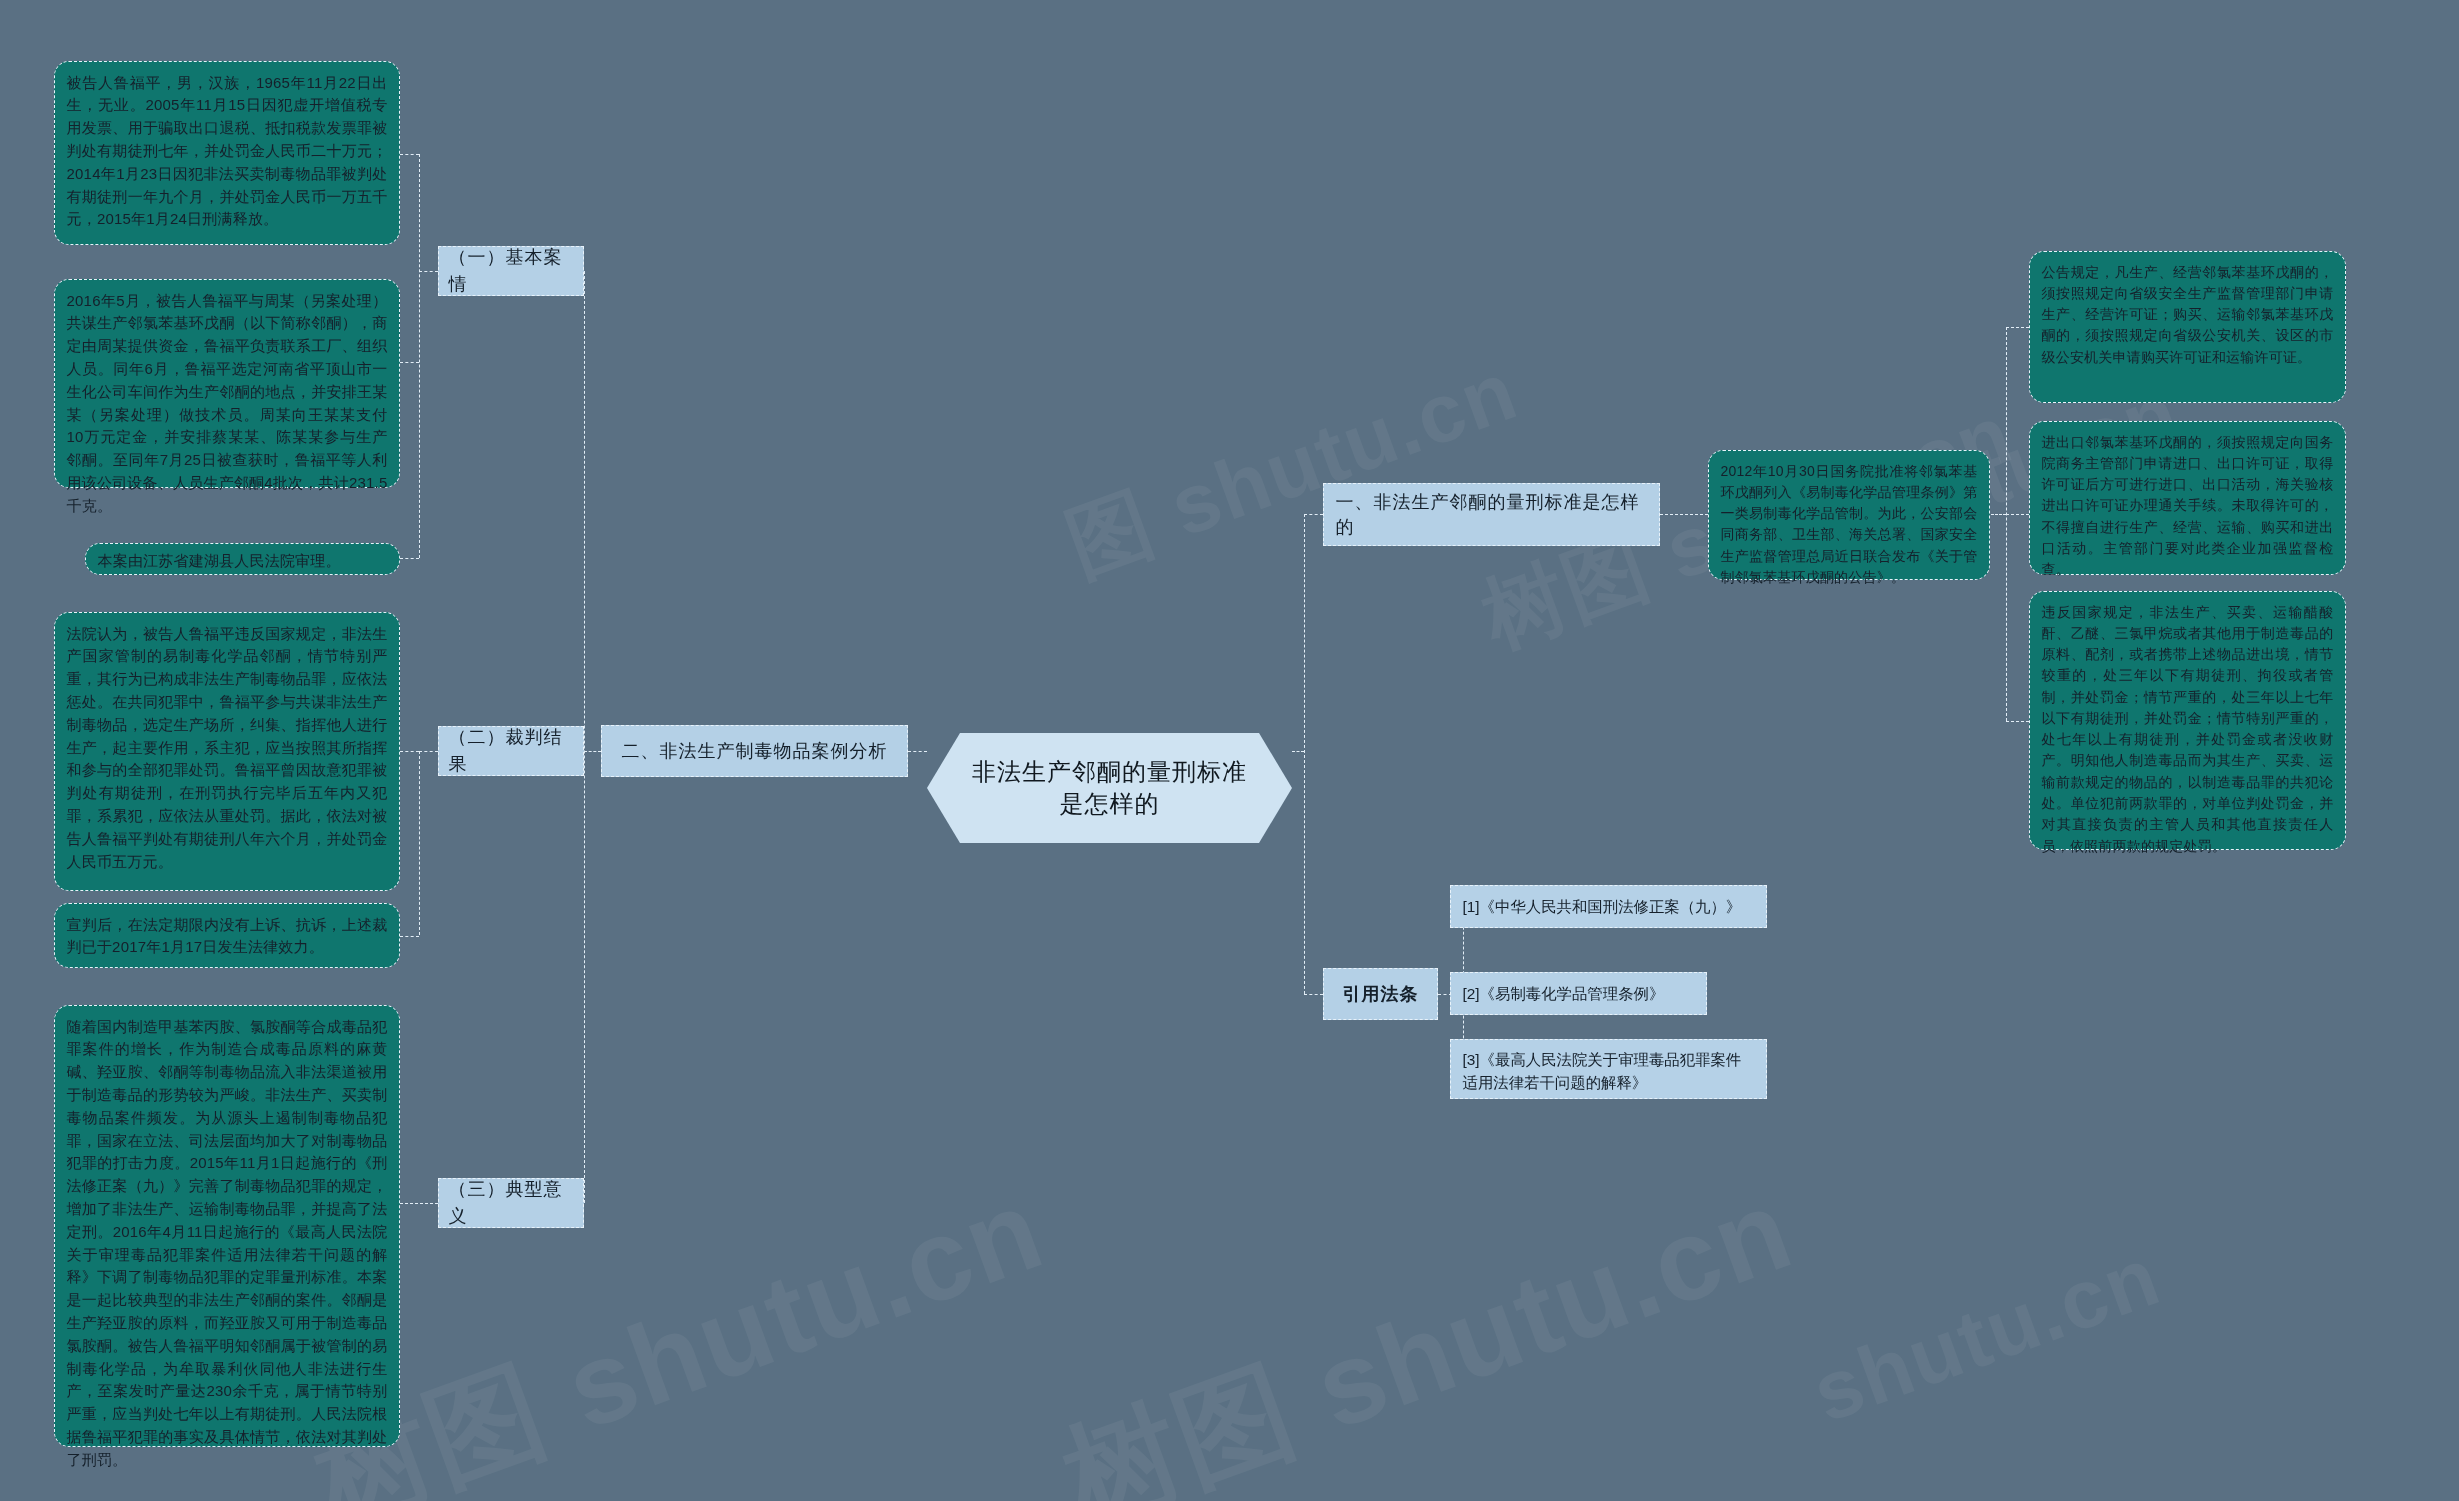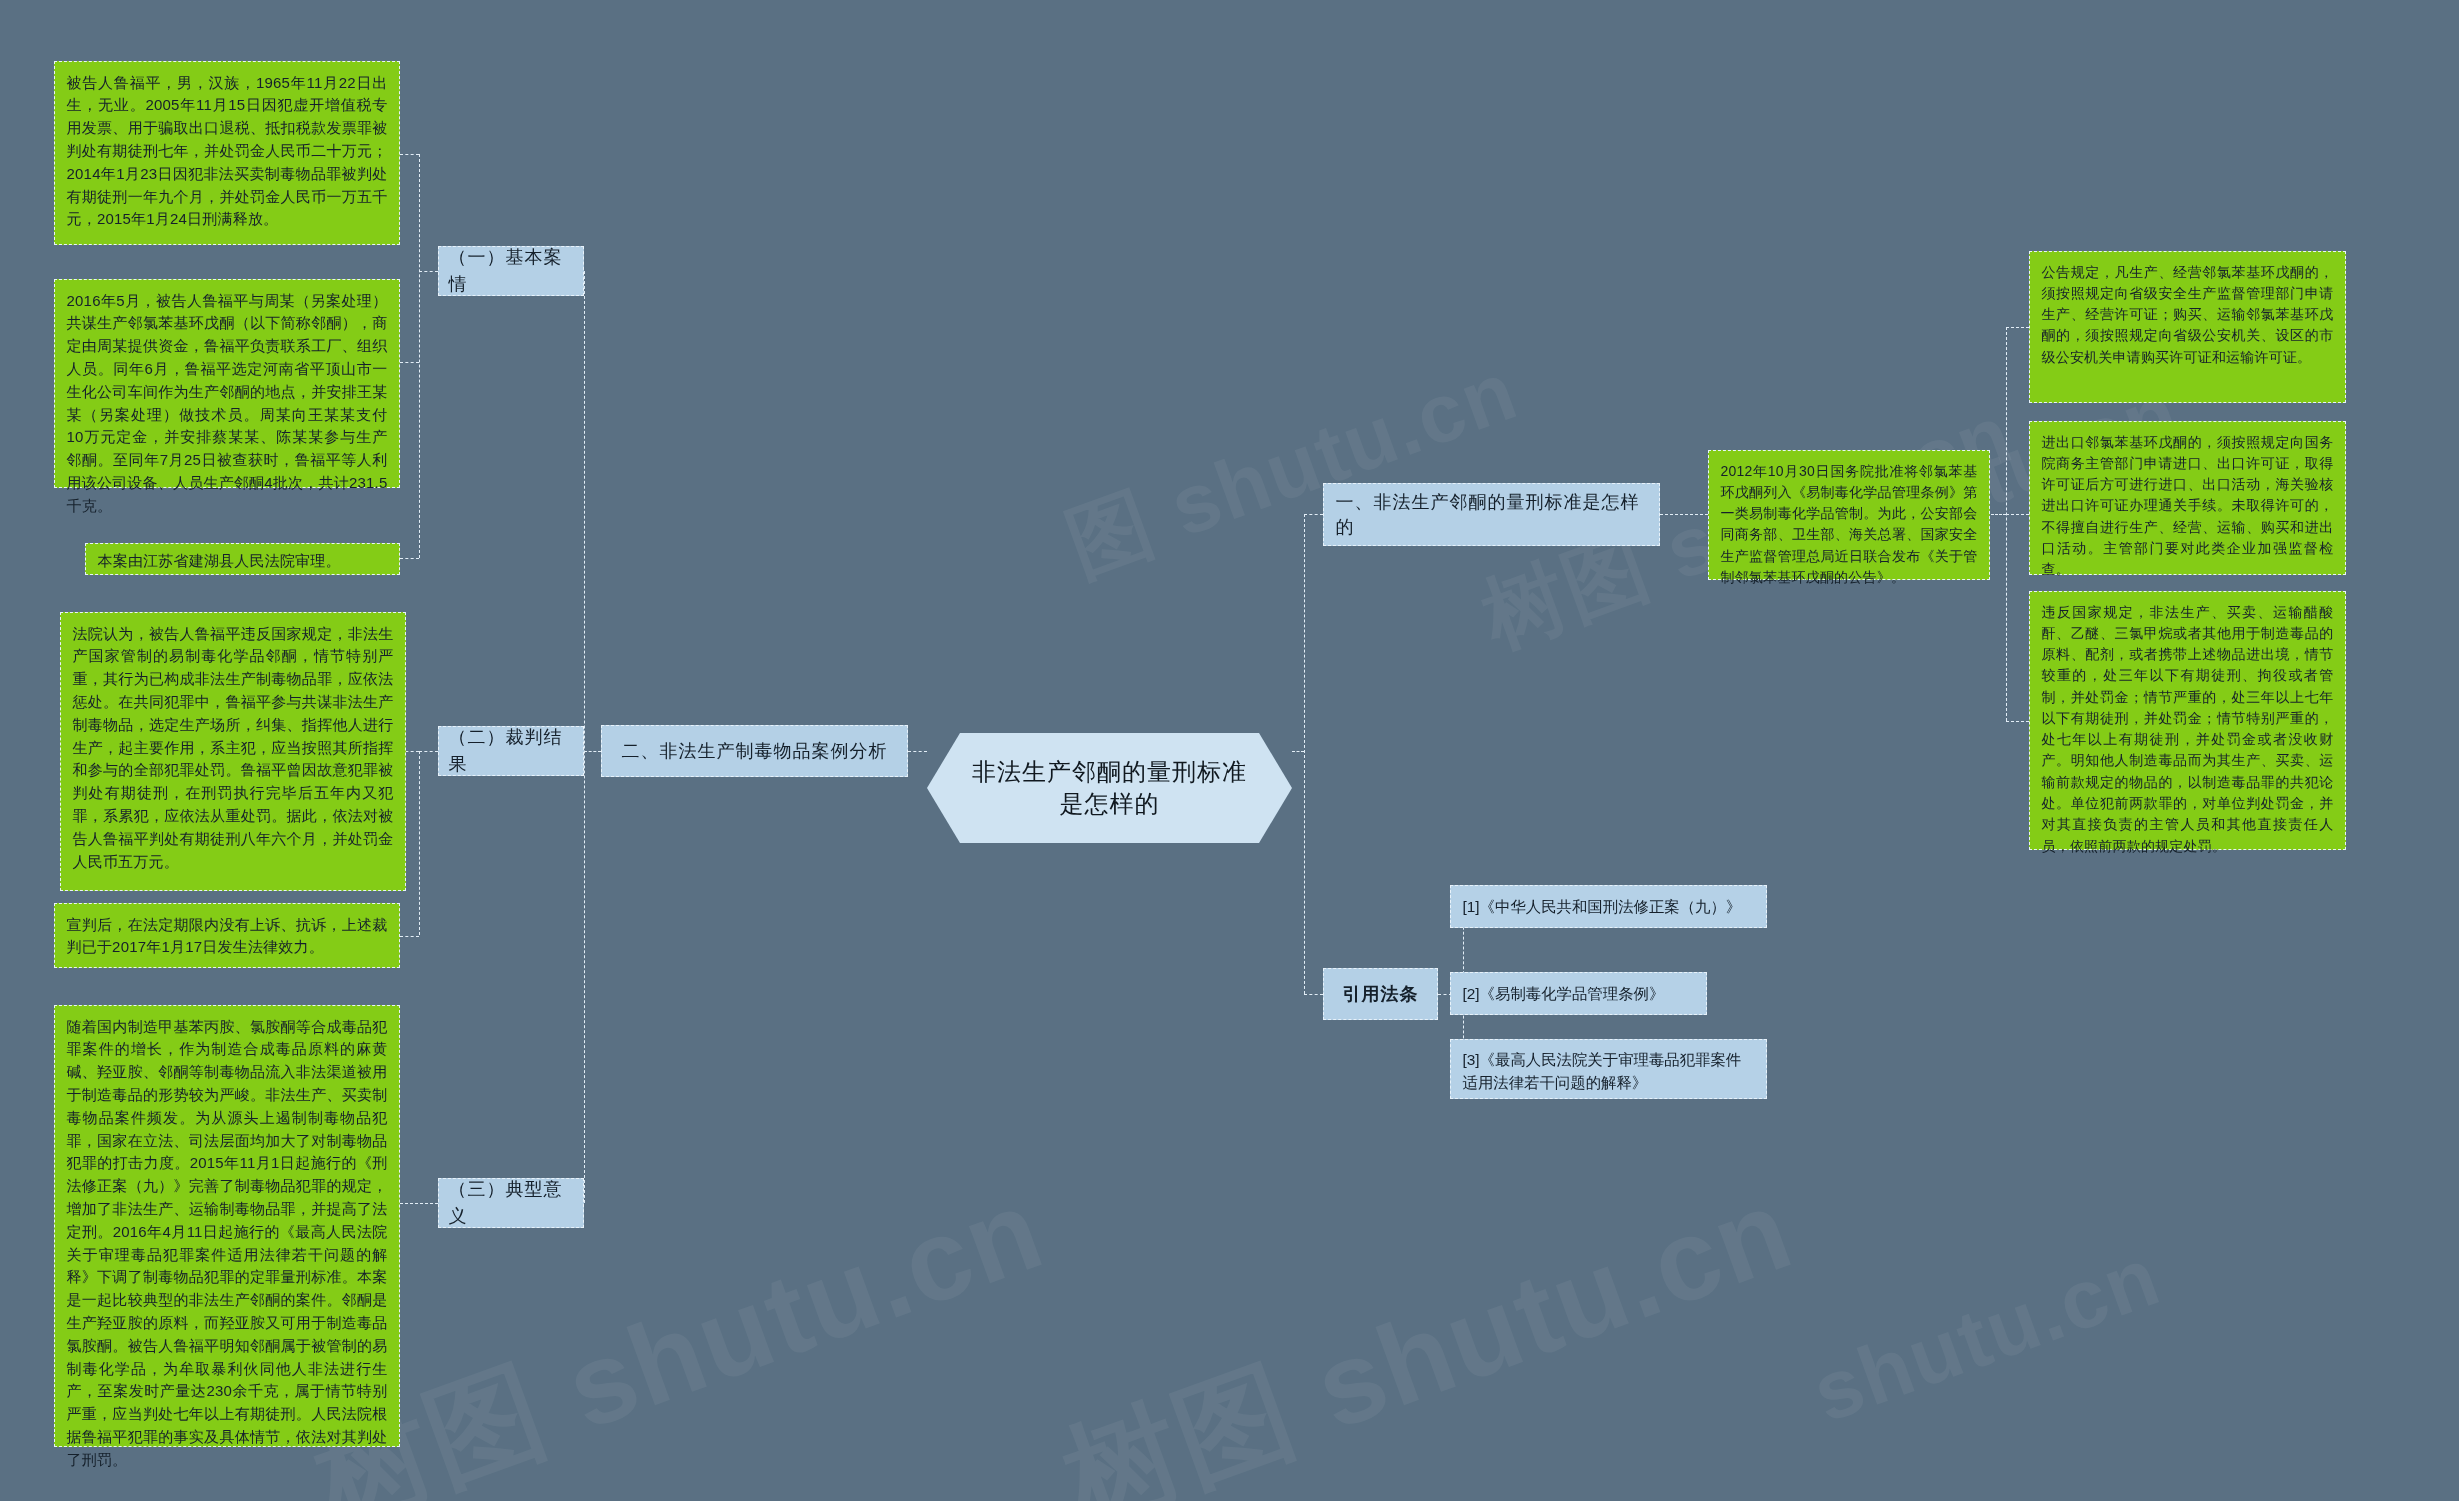--- a/index.html
+++ b/index.html
@@ -34,26 +34,27 @@
   .node {
     position: absolute;
     background: #b8d3e8;
     border: 1px dashed #e8f2fa;
     color: #15202b;
     line-height: 1.5;
     padding: 9.6px 11.5px;
     font-size: 14.4px;
   }
   .node.para {
-    background: #84cc16;
+    background: #0f766e;
     text-align: justify;
     text-justify: inter-ideograph;
     font-size: 15px;
     line-height: 1.52;
     letter-spacing: 0.2px;
+    border-radius: 15px;
   }
   .node.label {
     background: #b4d0e6;
     display: flex;
     align-items: center;
     justify-content: center;
     font-size: 18px;
     letter-spacing: 1px;
     padding: 5.8px 9.6px;
   }
@@ -176,21 +177,21 @@
   </div>
 
   <div class="node para" style="left:54px; top:279px; width:346px; height:209px;">
     <span>2016年5月，被告人鲁福平与周某（另案处理）共谋生产邻氯苯基环戊酮（以下简称邻酮），商定由周某提供资金，鲁福平负责联系工厂、组织人员。同年6月，鲁福平选定河南省平顶山市一生化公司车间作为生产邻酮的地点，并安排王某某（另案处理）做技术员。周某向王某某支付10万元定金，并安排蔡某某、陈某某参与生产邻酮。至同年7月25日被查获时，鲁福平等人利用该公司设备、人员生产邻酮4批次，共计231.5千克。</span>
   </div>
 
   <div class="node para" style="left:85px; top:543px; width:315px; height:32px; padding-top:5.8px; padding-bottom:5.8px;">
     <span>本案由江苏省建湖县人民法院审理。</span>
   </div>
 
-  <div class="node para" style="left:60px; top:612px; width:346px; height:279px;">
+  <div class="node para" style="left:54px; top:612px; width:346px; height:279px;">
     <span>法院认为，被告人鲁福平违反国家规定，非法生产国家管制的易制毒化学品邻酮，情节特别严重，其行为已构成非法生产制毒物品罪，应依法惩处。在共同犯罪中，鲁福平参与共谋非法生产制毒物品，选定生产场所，纠集、指挥他人进行生产，起主要作用，系主犯，应当按照其所指挥和参与的全部犯罪处罚。鲁福平曾因故意犯罪被判处有期徒刑，在刑罚执行完毕后五年内又犯罪，系累犯，应依法从重处罚。据此，依法对被告人鲁福平判处有期徒刑八年六个月，并处罚金人民币五万元。</span>
   </div>
 
   <div class="node para" style="left:54px; top:903px; width:346px; height:65px;">
     <span>宣判后，在法定期限内没有上诉、抗诉，上述裁判已于2017年1月17日发生法律效力。</span>
   </div>
 
   <div class="node para" style="left:54px; top:1005px; width:346px; height:442px;">
     <span>随着国内制造甲基苯丙胺、氯胺酮等合成毒品犯罪案件的增长，作为制造合成毒品原料的麻黄碱、羟亚胺、邻酮等制毒物品流入非法渠道被用于制造毒品的形势较为严峻。非法生产、买卖制毒物品案件频发。为从源头上遏制制毒物品犯罪，国家在立法、司法层面均加大了对制毒物品犯罪的打击力度。2015年11月1日起施行的《刑法修正案（九）》完善了制毒物品犯罪的规定，增加了非法生产、运输制毒物品罪，并提高了法定刑。2016年4月11日起施行的《最高人民法院关于审理毒品犯罪案件适用法律若干问题的解释》下调了制毒物品犯罪的定罪量刑标准。本案是一起比较典型的非法生产邻酮的案件。邻酮是生产羟亚胺的原料，而羟亚胺又可用于制造毒品氯胺酮。被告人鲁福平明知邻酮属于被管制的易制毒化学品，为牟取暴利伙同他人非法进行生产，至案发时产量达230余千克，属于情节特别严重，应当判处七年以上有期徒刑。人民法院根据鲁福平犯罪的事实及具体情节，依法对其判处了刑罚。</span>
   </div>

